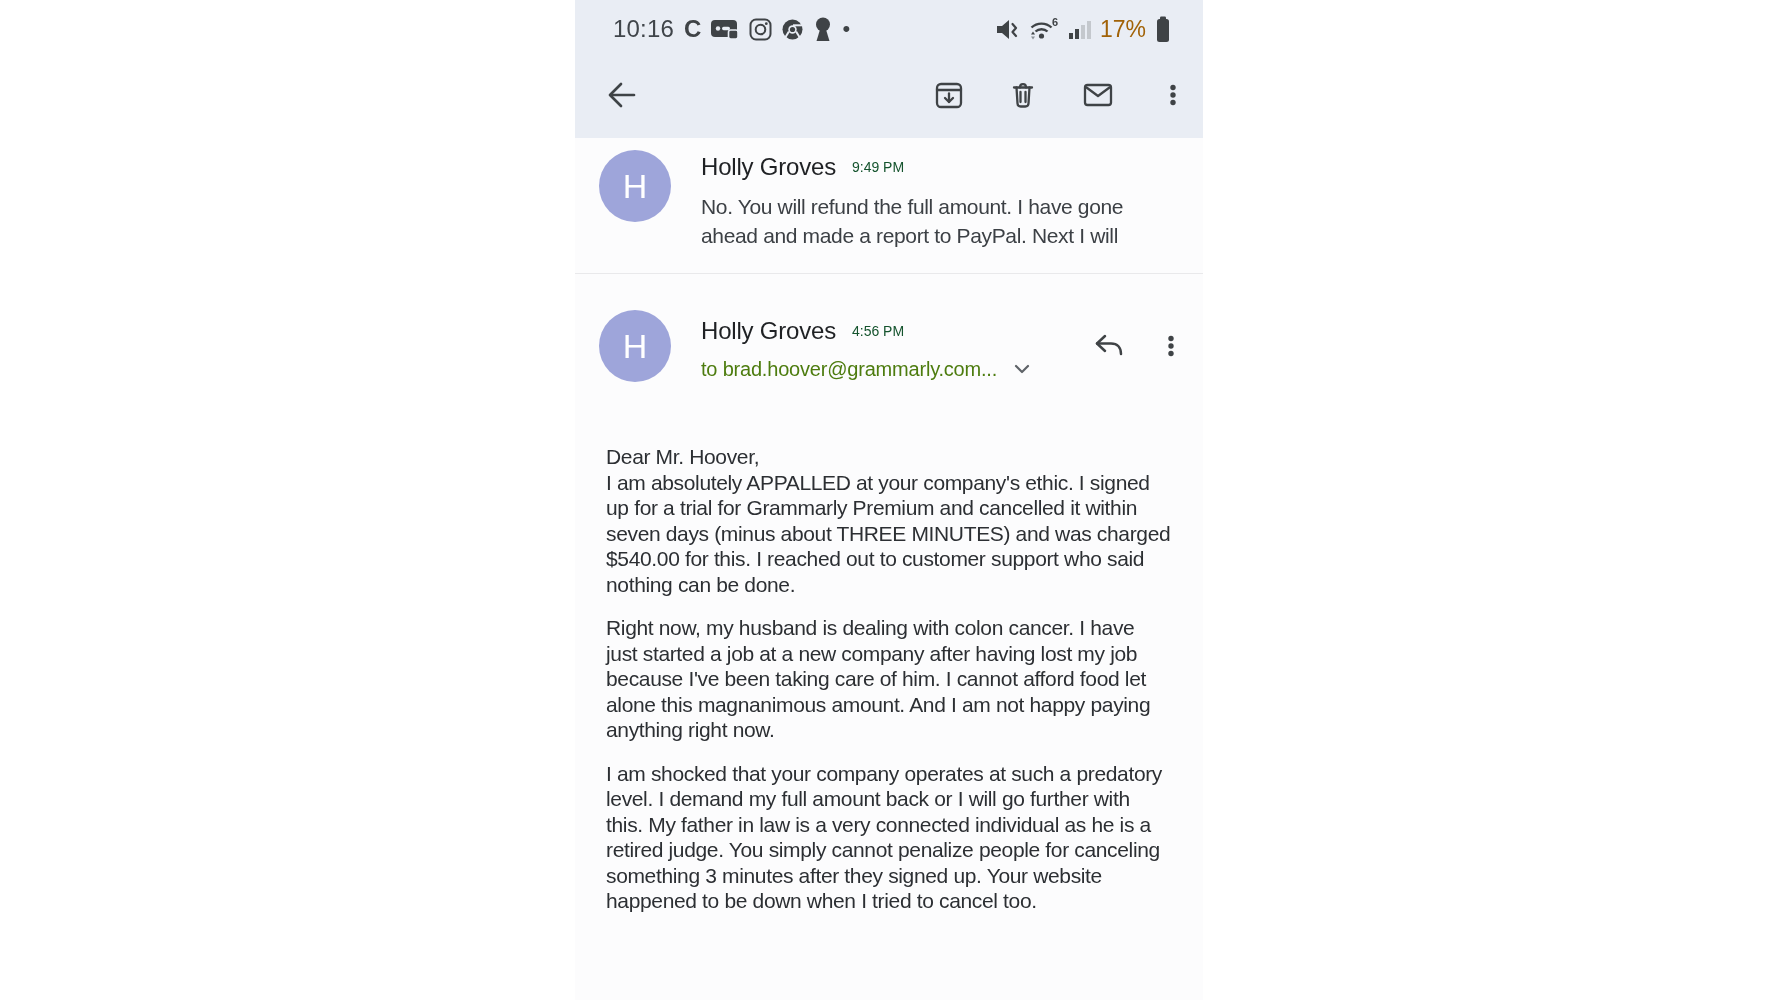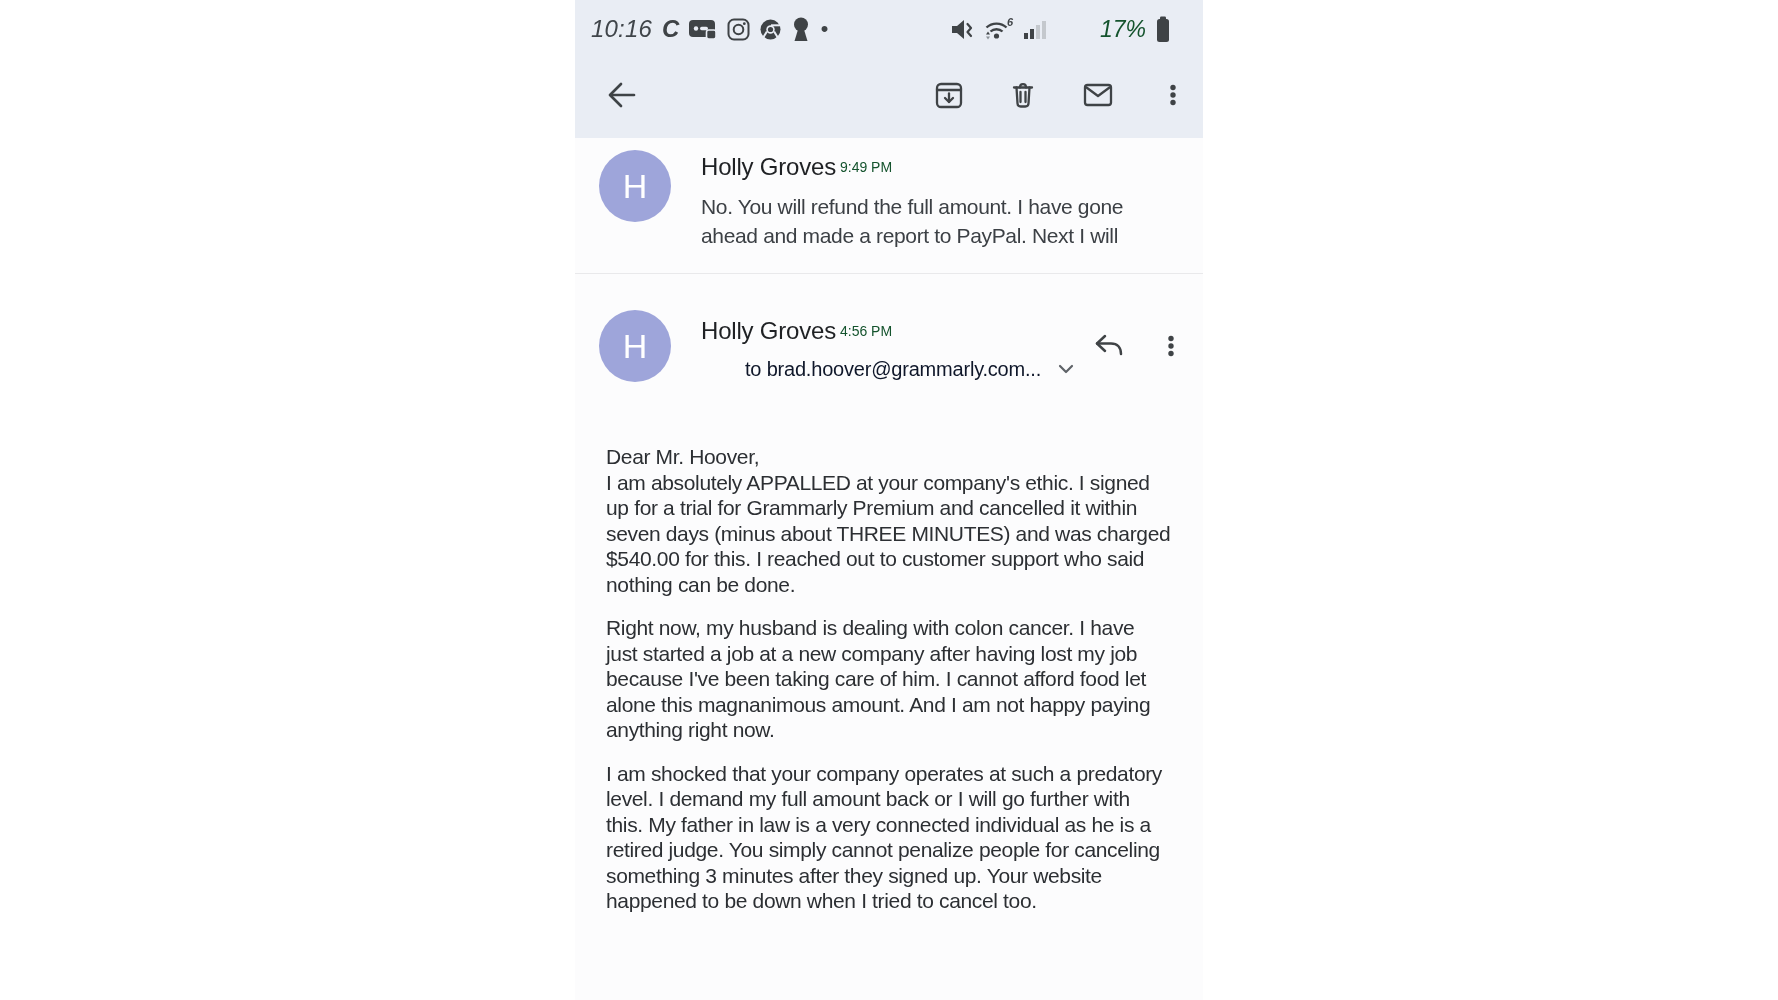--- a/index.html
+++ b/index.html
@@ -5,59 +5,58 @@
   * { margin:0; padding:0; box-sizing:border-box; }
   html,body { background:#ffffff; width:100%; height:100%; }
   .page { width:1778px; height:1000px; background:#ffffff; position:relative; overflow:hidden; }
   .phone {
     width:628px; height:1000px; margin:0 auto; background:#fcfcfd; position:relative; overflow:hidden;
     font-family:"Liberation Sans","DejaVu Sans",sans-serif; color:#2d3034;
   }
   
   .statusbar {
     height:52px; background:#e9edf4; display:flex; align-items:center; justify-content:space-between;
-    padding:6px 32px 0 16px;
-    font-style:italic;
+    padding:6px 32px 0 38px;
   }
   .sb-left { display:flex; align-items:center; gap:10px; }
   .sb-time { font-size:24px; color:#40454a; letter-spacing:0.2px; }
   .sb-icons { display:flex; align-items:center; gap:9px; color:#3f4346; }
   .glyph-c { font-size:24px; font-weight:800; color:#3f4346; line-height:1; }
   .sb-dot { font-size:22px; color:#3f4346; line-height:1; }
   .sb-right { display:flex; align-items:center; gap:8px; }
-  .battery-text { font-size:23px; color:#14532d;margin-left:45px; }
+  .battery-text { font-size:23px; color:#a16207; }
   .icon { display:inline-flex; align-items:center; justify-content:center; }
   
   .toolbar {
     height:86px; background:#e9edf4; display:flex; align-items:center; justify-content:space-between;
     padding:0 6px 0 22px;
   }
   .tb-btn { background:none; border:none; padding:7px; cursor:pointer; display:inline-flex; }
   .tb-right { display:flex; align-items:center; gap:26px; }
   
   .email-collapsed {
     height:136px; padding:12px 24px 0 24px; border-bottom:1px solid #e9e9eb;
     display:flex; gap:30px; cursor:pointer; background:#fcfcfd;
   }
   .avatar {
     width:72px; height:72px; min-width:72px; border-radius:50%; background:#9ea5da; color:#ffffff;
     display:flex; align-items:center; justify-content:center; font-size:34px; font-weight:400; cursor:pointer;
   }
   .c-content { padding-top:2px; overflow:hidden; }
-  .name-row { display:flex; align-items:center; gap:4px; line-height:30px; }
+  .name-row { display:flex; align-items:center; gap:16px; line-height:30px; }
   .sender { font-size:24px; color:#1f2124; font-weight:500; letter-spacing:-0.2px; }
   .msg-time { font-size:14px; color:#14532d; }
   .preview {
     margin-top:11px; font-size:21px; line-height:28.5px; color:#3c4045; letter-spacing:-0.35px; white-space:pre;
   }
   .email-expanded { padding:36px 24px 0 24px; background:#fcfcfd; }
   .exp-header { display:flex; }
   .meta { margin-left:30px; flex:1; padding-top:6px; min-width:0; }
   .recipient-row { margin-top:10px; display:flex; align-items:center; gap:14px; line-height:26px; }
-  .recipient { font-size:20px; color:#0f172a; letter-spacing:-0.2px; white-space:pre;margin-left:44px; }
+  .recipient { font-size:20px; color:#4d7c0f; letter-spacing:-0.2px; white-space:pre; }
   .chev-btn { background:none; border:none; padding:2px; cursor:pointer; display:inline-flex; }
   .actions { display:flex; align-items:flex-start; gap:16px; padding-top:14px; margin-right:-14px; }
   .act-btn { background:none; border:none; padding:5px; cursor:pointer; display:inline-flex; }
   .body { margin-top:62px; margin-left:7px; }
   .para {
     font-size:21px; line-height:25.5px; color:#2c2f33; letter-spacing:-0.35px; white-space:pre;
   }
   .para + .para { margin-top:18px; }
 </style>
 </head>

